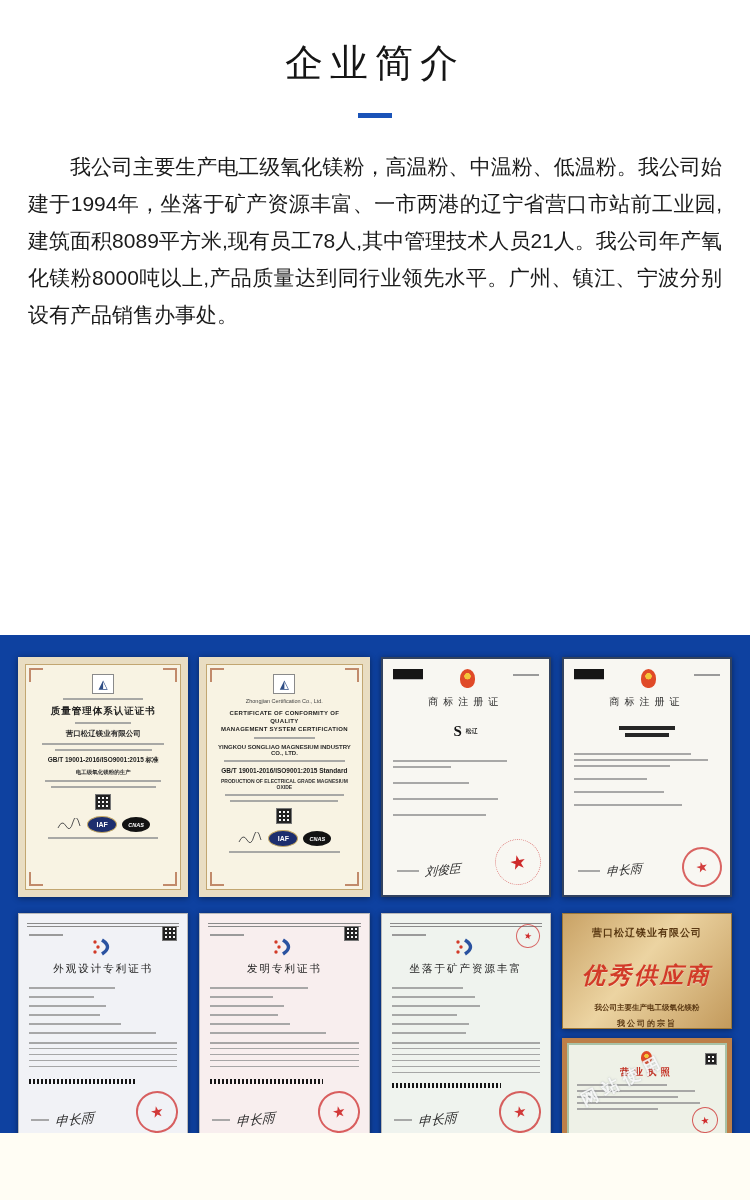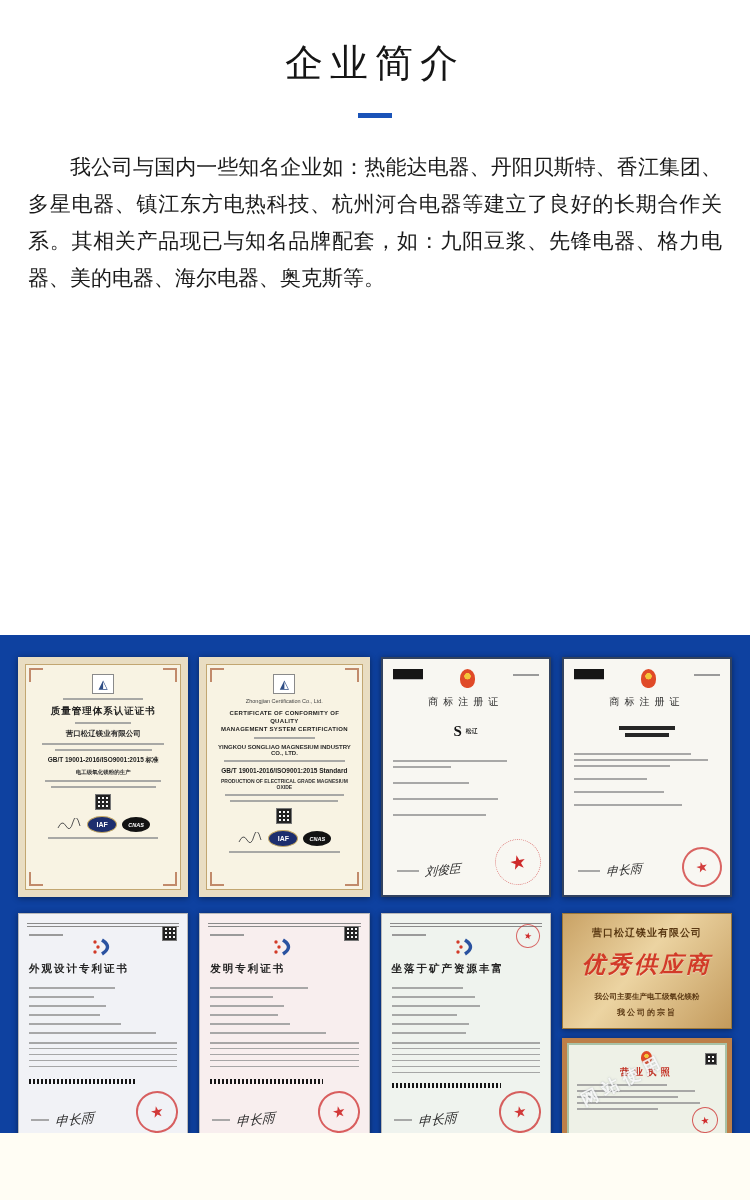--- a/index.html
+++ b/index.html
@@ -70,42 +70,42 @@
   .roundseal { width:40px; height:40px; border-radius:50%; border:2px solid rgba(205,42,42,.8); color:#cf2a2a;
                display:flex; align-items:center; justify-content:center; font-size:14px; transform:rotate(-14deg);
                position:absolute; right:8px; bottom:8px; opacity:.9; }
   .ct-sig-row { position:absolute; left:14px; bottom:16px; display:flex; align-items:center; gap:6px; }
 
   
   .cp { padding:9px 10px 8px; border:1px solid #b9b9b9; display:flex; flex-direction:column; }
   .cp-top { border-top:1px solid #8a8a8a; border-bottom:1px solid #8a8a8a; height:4px; margin:0 -2px 7px; }
   .cp-no { width:34px; height:2px; background:#9a9a9a; }
   .plogo { display:flex; justify-content:center; margin-top:2px; }
-  .cp-title { font-size:10.5px; font-weight:bold; color:#222; letter-spacing:2px; margin-top:6px; }
+  .cp-title { text-align:center; font-size:10.5px; font-weight:normal; color:#222; letter-spacing:2px; margin-top:6px; }
   .cp-qr { position:absolute; top:12px; right:10px; width:15px; height:15px; }
   .cp-topseal { position:absolute; top:10px; right:10px; width:24px; height:24px; border-radius:50%;
                 border:1.5px solid rgba(205,42,42,.7); color:#cf2a2a; font-size:9px; display:flex;
                 align-items:center; justify-content:center; transform:rotate(10deg); }
   .cp-body { margin-top:7px; }
   .cp-sealarea { position:absolute; right:9px; bottom:12px; width:42px; height:42px; border-radius:50%;
                  border:2px solid rgba(205,42,42,.8); color:#cf2a2a; font-size:15px; display:flex;
                  align-items:center; justify-content:center; transform:rotate(-12deg); opacity:.92; }
   .cp-sig-row { position:absolute; left:12px; bottom:16px; display:flex; align-items:center; gap:6px; }
   .cp.design { background:#f1f2f6; }
   .cp.invention { background:#f8eeee; }
   .cp.utility { background:#eff3ee; }
 
   
   .stack { display:flex; flex-direction:column; gap:9px; }
   .plaque { height:116px; background:linear-gradient(130deg,#c9a265,#ecd4a2 45%,#c39a5c);
             border:1px solid #9c7738; display:flex; flex-direction:column; align-items:center;
             padding:12px 6px 8px; box-shadow:0 1px 6px rgba(0,0,0,.45); }
   .plq-co { font-size:10px; font-weight:bold; color:#593812; letter-spacing:1px; }
   .plq-award { font-size:23px; font-weight:bold; font-style:italic; color:#d23a28; letter-spacing:3px;
-               margin-top:9px; text-shadow:0 1px 0 rgba(255,255,255,.4); }
+               margin-top:20px; text-shadow:0 1px 0 rgba(255,255,255,.4); }
   .plq-issuer { font-size:7.5px; color:#5c3a14; margin-top:12px; font-weight:bold; }
   .plq-date { font-size:8px; color:#5c3a14; margin-top:5px; letter-spacing:2px; font-weight:bold; }
 
   
   .license { height:108px; background:#bd7f48; padding:5px; box-shadow:0 1px 6px rgba(0,0,0,.45); position:relative; }
   .lic-inner { background:#eef1e7; border:2px solid #a9c2a6; height:100%; position:relative;
                padding:6px 8px; overflow:hidden; }
   .lic-emblem { width:11px; height:13px; margin:0 auto; border-radius:50% 50% 44% 44%;
                 background:radial-gradient(circle at 50% 38%, #f3c63a 0 2px, #e04a28 2.5px); }
   .lic-title { text-align:center; font-size:9.5px; color:#c43326; letter-spacing:4px; font-weight:bold; margin-top:2px; }
@@ -119,21 +119,21 @@
 </style>
 </head>
 <body>
 
 <div class="page">
 
   <div class="top">
     <div class="page-title">企业简介</div>
     <div class="title-bar"></div>
     <div class="intro">
-      <p>我公司与国内一些知名企业如：热能达电器、丹阳贝斯特、香江集团、多星电器、镇江东方电热科技、杭州河合电器等建立了良好的长期合作关系。其相关产品现已与知名品牌配套，如：九阳豆浆、先锋电器、格力电器、美的电器、海尔电器、奥克斯等。</p>
+      <p>我公司主要生产电工级氧化镁粉，高温粉、中温粉、低温粉。我公司始建于1994年，坐落于矿产资源丰富、一市两港的辽宁省营口市站前工业园,建筑面积8089平方米,现有员工78人,其中管理技术人员21人。我公司年产氧化镁粉8000吨以上,产品质量达到同行业领先水平。广州、镇江、宁波分别设有产品销售办事处。</p>
     </div>
   </div>
 
   <div class="band">
 
     <div class="card cq">
       <div class="inner">
         <span class="corner tl"></span>
         <span class="corner tr"></span>
         <span class="corner bl"></span>

